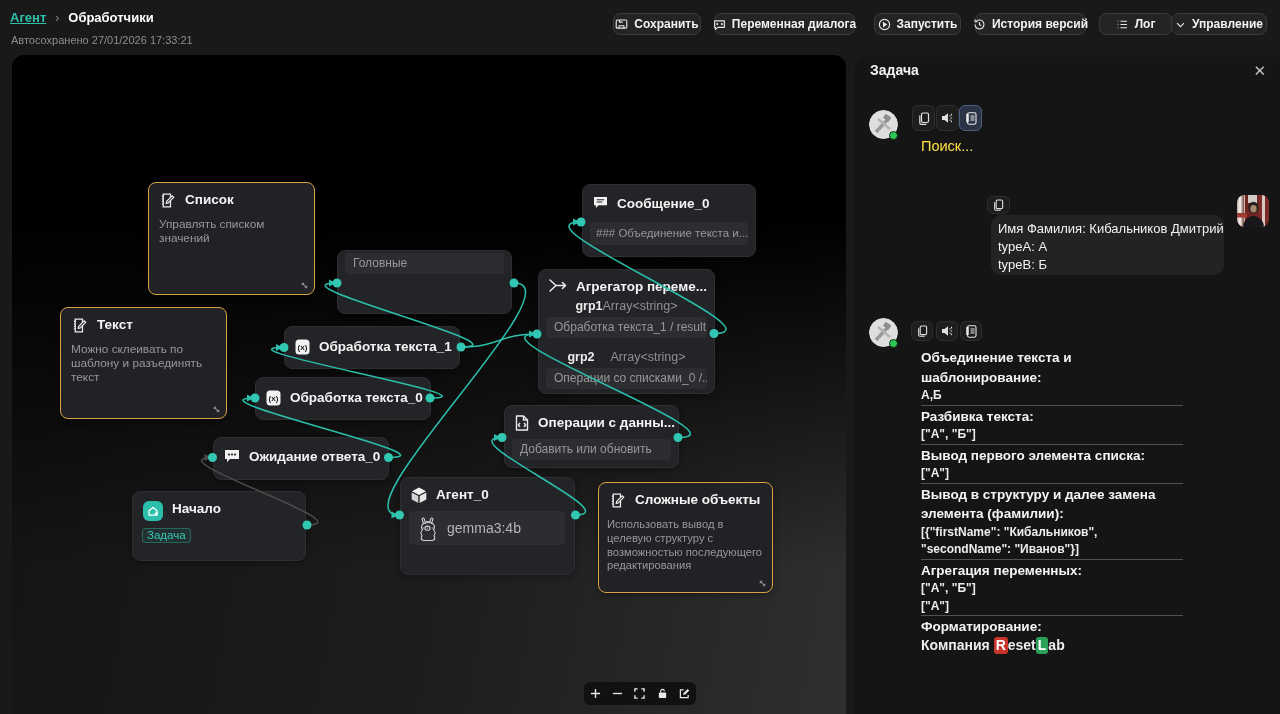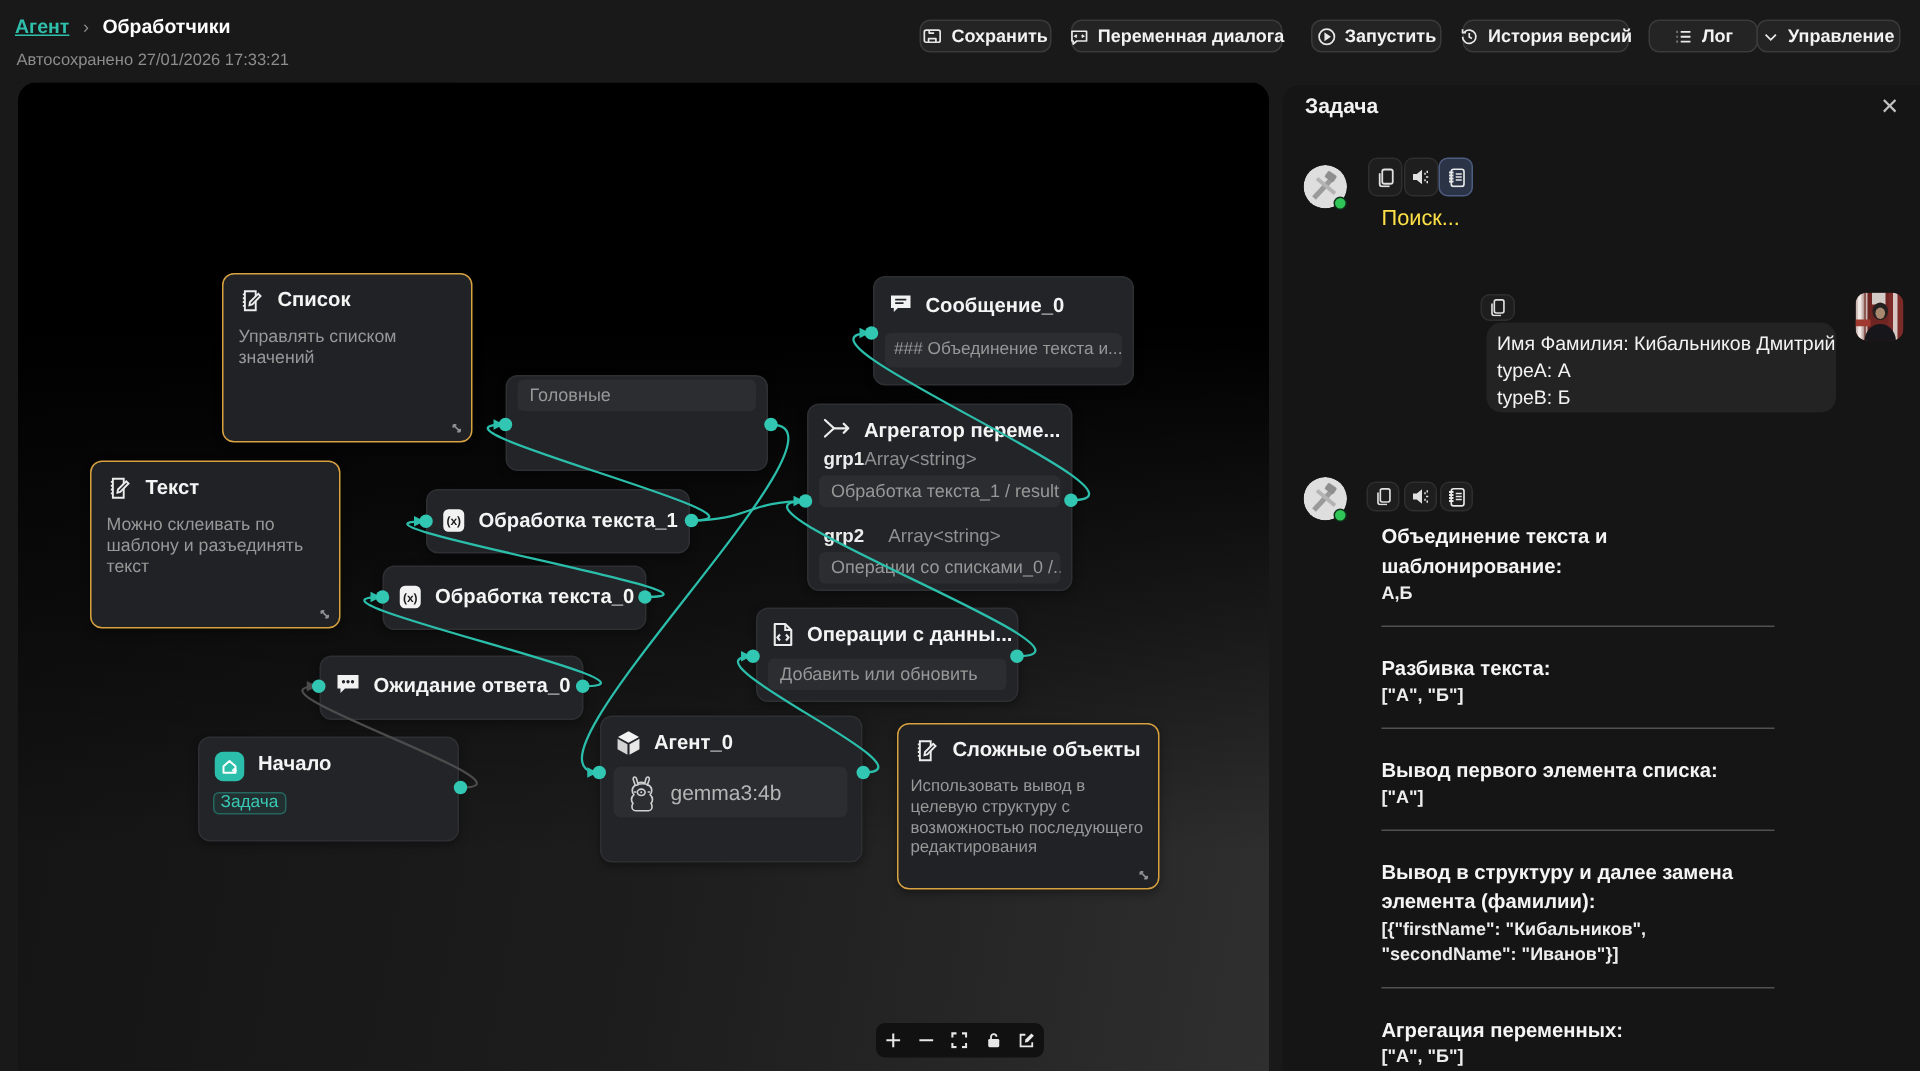--- a/index.html
+++ b/index.html
@@ -13,39 +13,39 @@
 .tbtn svg{flex:0 0 auto;}
 
 #canvas{position:absolute;left:12px;top:55px;width:834px;height:659px;border-radius:12px 12px 0 0;background:linear-gradient(to bottom,#000 25%,rgba(0,0,0,0) 78%),linear-gradient(100deg,#131313 0%,#1d1d1d 55%,#2f2f2f 100%);overflow:hidden;}
 .node{position:absolute;background:#232428;border:1px solid #2e2f33;border-radius:8px;box-sizing:border-box;box-shadow:0 2px 6px rgba(0,0,0,.35);}
 .node.sel{border:1.5px solid #d7a23f;background:#212226;}
 .nh{display:flex;align-items:flex-start;gap:9px;padding:9px 10px 6px 10px;}
 .nh svg{flex:0 0 auto;}
 .nh .t{font-size:13.5px;font-weight:bold;color:#f4f4f4;white-space:nowrap;}
 .nd{padding:3px 10px;font-size:11.8px;line-height:13.8px;color:#989898;}
 .ibox{margin:2px 7px 6px 7px;background:#2c2d31;border-radius:4px;font-size:12px;color:#989898;padding:2px 8px;height:17px;line-height:17px;white-space:nowrap;overflow:hidden;}
-.grprow{display:flex;justify-content:flex-start;padding:1px 10px 2px 10px;font-size:12.5px;}
+.grprow{display:flex;justify-content:center;padding:1px 10px 2px 10px;font-size:12.5px;}
 .grprow b{color:#ececec;}
 .grprow span{color:#8f8f8f;}
 .rsz{position:absolute;right:4px;bottom:3px;}
 
 #ctb{position:absolute;left:572px;top:627px;width:112px;height:23px;background:#111;border-radius:6px;display:flex;align-items:center;justify-content:space-around;}
 
 #panel{position:absolute;left:855px;top:57px;width:425px;height:657px;background:#151515;border-radius:12px 0 0 0;}
 #ptitle{position:absolute;left:15px;top:5px;font-size:14px;font-weight:bold;color:#f2f2f2;}
 #pclose{position:absolute;right:14px;top:5px;font-size:15px;color:#c2c2c2;}
 .avatar{position:absolute;width:29px;height:29px;border-radius:50%;overflow:hidden;}
 .gdot{position:absolute;width:9px;height:9px;border-radius:50%;background:#2fc557;border:1.5px solid #10301b;box-sizing:border-box;}
 .micbtn{position:absolute;width:23px;height:26px;border-radius:6px;background:#1e1e1e;border:1px solid #2e2e2e;box-sizing:border-box;display:flex;align-items:center;justify-content:center;}
 .micbtn.hl{background:#2b3347;border:1px solid #4d5d80;}
 .msgtxt{position:absolute;font-size:14.5px;color:#fde047;}
 #bubble{position:absolute;left:136px;top:158px;width:233px;height:60px;background:#232323;border-radius:10px;font-size:13px;color:#f2f2f2;line-height:18px;padding:5px 7px;box-sizing:border-box;white-space:nowrap;}
 #uav{position:absolute;left:382px;top:138px;width:32px;height:32px;border-radius:8px;overflow:hidden;}
 #chat2{position:absolute;left:66px;top:291px;width:262px;}
-.sec{border-bottom:1px solid #515151;padding-bottom:12px;margin-bottom:18px;}
+.sec{border-bottom:1px solid #515151;padding-bottom:0;margin-bottom:1px;}
 .sec:last-child{border-bottom:none;}
 .h15{font-size:13.5px;font-weight:bold;color:#f5f5f5;line-height:19.5px;}
 .v13{font-size:12px;font-weight:bold;color:#ededed;line-height:17.5px;}
 .rbox{display:inline-block;background:#c8352b;border-radius:3px;padding:0 2px;color:#fff;}
 .lbox{display:inline-block;background:#2aa158;border-radius:3px;padding:0 2px;color:#fff;}
 #edges{position:absolute;left:0;top:0;z-index:30;pointer-events:none;}
 .nz{z-index:5;}
 </style></head>
 <body>
 <div id="hdr">

